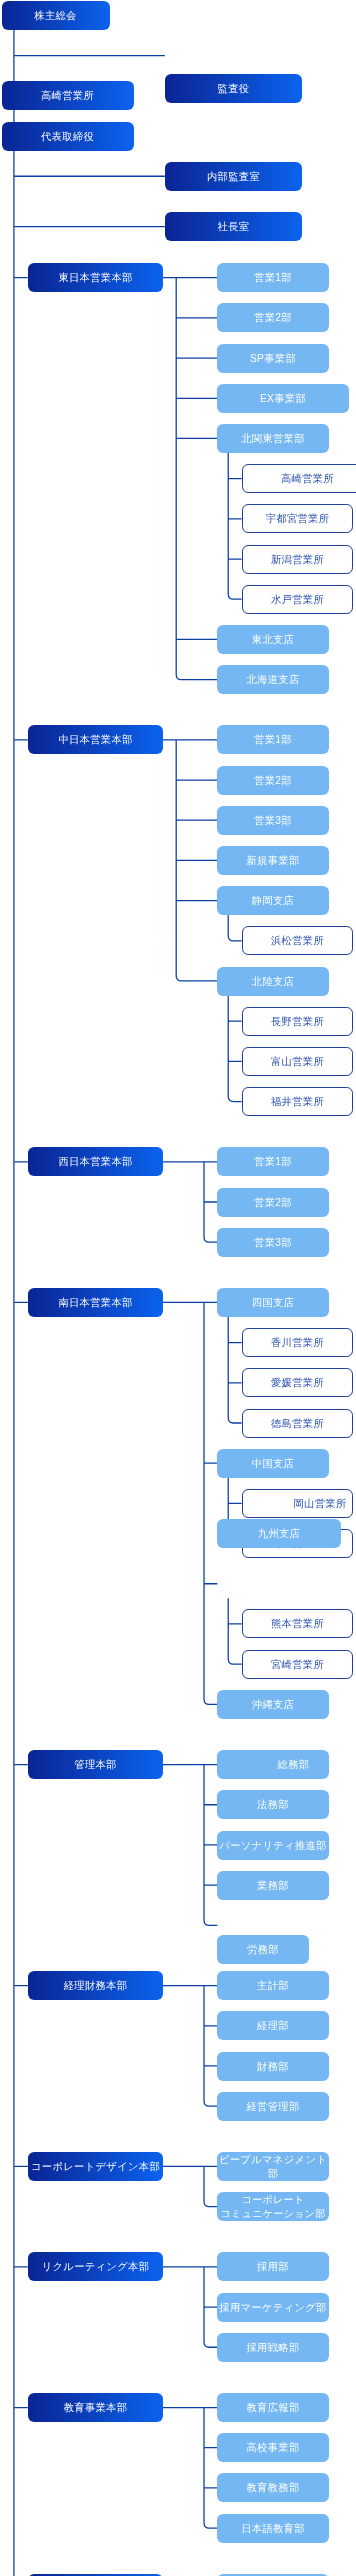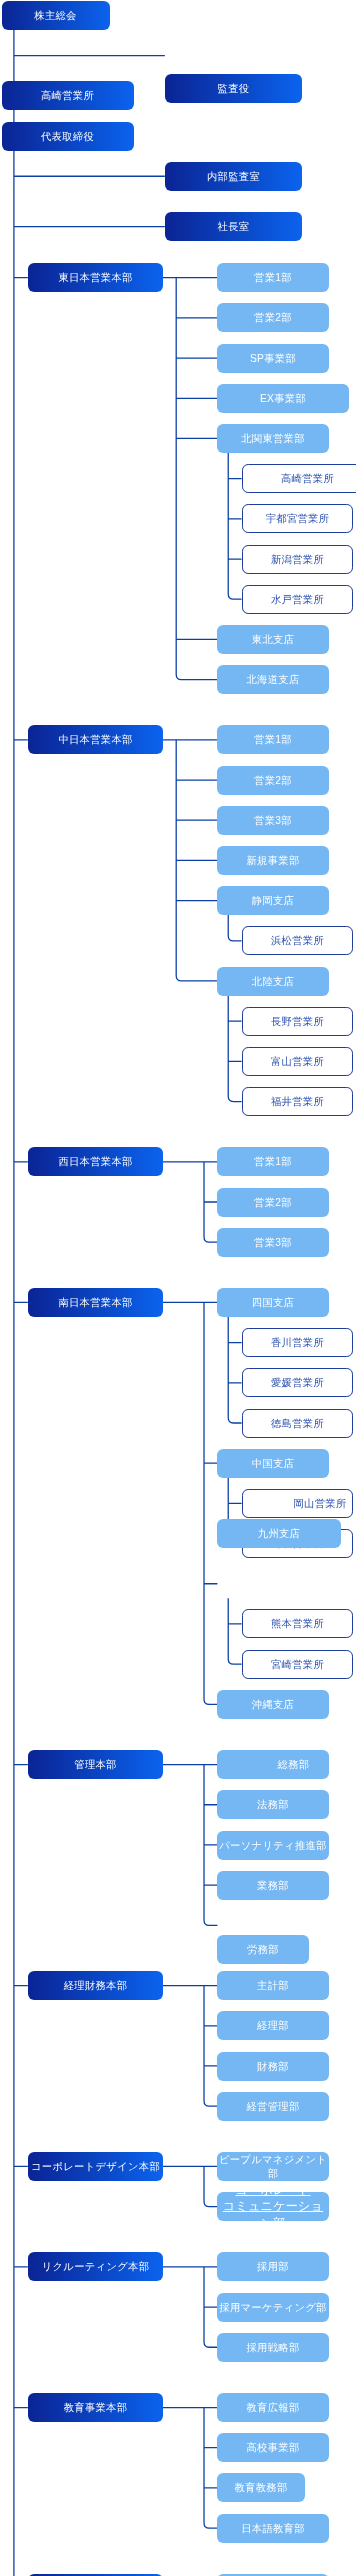--- a/index.html
+++ b/index.html
@@ -35,21 +35,21 @@
   .box.dept{
     background:var(--dept,#74b7f3);
     color:var(--txt,#ffffff);
   }
   .box.office{
     background:var(--office-bg,#ffffff);
     border:1.3px solid var(--office-border,#1e3e9c);
     color:var(--office-text,#2b51ae);
   }
   .box span{display:block;}
-  .two-line{white-space:pre-line;font-size:12px;line-height:1.35;text-decoration:underline;}
+  .two-line{white-space:pre-line;font-size:10px;line-height:1.35;}
 </style>
 </head>
 <body>
 
 <div id="chart">
   <svg id="connectors" width="356" height="2744" viewBox="0 0 691 5326">
       <path d="M 27 58 V 5209 Q 27 5219 37 5219 H 54 M 27 108 H 320 M 27 342 H 320 M 27 440 H 320 M 316 539 H 422 M 27 539 H 54 M 443 929 H 469 M 443 1007 H 469 M 443 1085 H 469 M 443 879 V 1153 Q 443 1163 453 1163 H 469 M 342 539 V 1309 Q 342 1319 352 1319 H 422 M 342 617 H 422 M 342 695 H 422 M 342 773 H 422 M 342 851 H 422 M 342 1241 H 422 M 316 1436 H 422 M 27 1436 H 54 M 443 1776 V 1816 Q 443 1826 453 1826 H 469 M 443 1982 H 469 M 443 2060 H 469 M 443 1932 V 2128 Q 443 2138 453 2138 H 469 M 342 1436 V 1894 Q 342 1904 352 1904 H 422 M 342 1514 H 422 M 342 1592 H 422 M 342 1670 H 422 M 342 1748 H 422 M 316 2255 H 422 M 27 2255 H 54 M 396 2255 V 2401 Q 396 2411 406 2411 H 422 M 396 2333 H 422 M 316 2528 H 422 M 27 2528 H 54 M 443 2606 H 469 M 443 2684 H 469 M 443 2556 V 2752 Q 443 2762 453 2762 H 469 M 443 2918 H 469 M 443 2868 V 2986 Q 443 2996 453 2996 H 469 M 443 3152 H 469 M 443 3102 V 3220 Q 443 3230 453 3230 H 469 M 396 2528 V 3298 Q 396 3308 406 3308 H 422 M 396 2840 H 422 M 396 3074 H 422 M 316 3425 H 422 M 27 3425 H 54 M 396 3425 V 3727 Q 396 3737 406 3737 H 422 M 396 3503 H 422 M 396 3581 H 422 M 396 3659 H 422 M 316 3854 H 422 M 27 3854 H 54 M 396 3854 V 4078 Q 396 4088 406 4088 H 422 M 396 3932 H 422 M 396 4010 H 422 M 316 4205 H 422 M 27 4205 H 54 M 396 4205 V 4273 Q 396 4283 406 4283 H 422 M 316 4400 H 422 M 27 4400 H 54 M 396 4400 V 4546 Q 396 4556 406 4556 H 422 M 396 4478 H 422 M 316 4673 H 422 M 27 4673 H 54 M 396 4673 V 4897 Q 396 4907 406 4907 H 422 M 396 4751 H 422 M 396 4829 H 422 M 316 5024 H 422 M 27 5024 H 54 M 396 5024 V 5092 Q 396 5102 406 5102 H 422 M 316 5219 H 422 M 396 5219 V 5287 Q 396 5297 406 5297 H 422"></path>
     </svg>
 <div class="box grad" style="left: 1.5px; top: 1px; width: 108px;">
       <span>株主総会</span>
@@ -243,21 +243,21 @@
     </div>
     <div class="box grad" style="left: 28px; top: 2393px; width: 135px;">
       <span>教育事業本部</span>
     </div>
     <div class="box dept" style="left: 217px; top: 2393px; width: 112px;">
       <span>教育広報部</span>
     </div>
     <div class="box dept" style="left: 217px; top: 2433px; width: 112px;">
       <span>高校事業部</span>
     </div>
-    <div class="box dept" style="left: 217px; top: 2473px; width: 88px;">
+    <div class="box dept" style="left: 217px; top: 2473px; width: 112px;">
       <span>教育教務部</span>
     </div>
     <div class="box dept" style="left: 217px; top: 2514px; width: 112px;">
       <span>日本語教育部</span>
     </div>
     <div class="box grad" style="left: 28px; top: 2574px; width: 135px;"></div>
     <div class="box dept" style="left: 217px; top: 2574px; width: 112px;"></div>
   </div>
 
 

